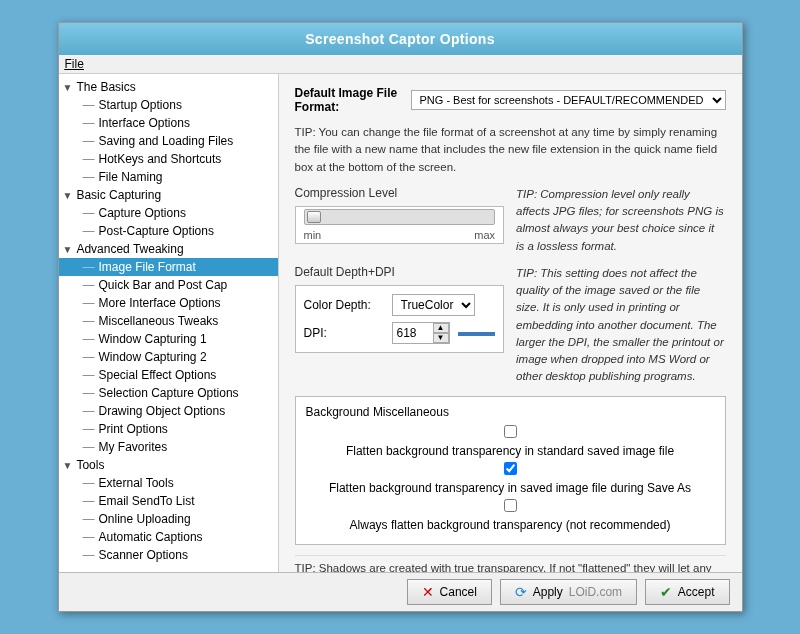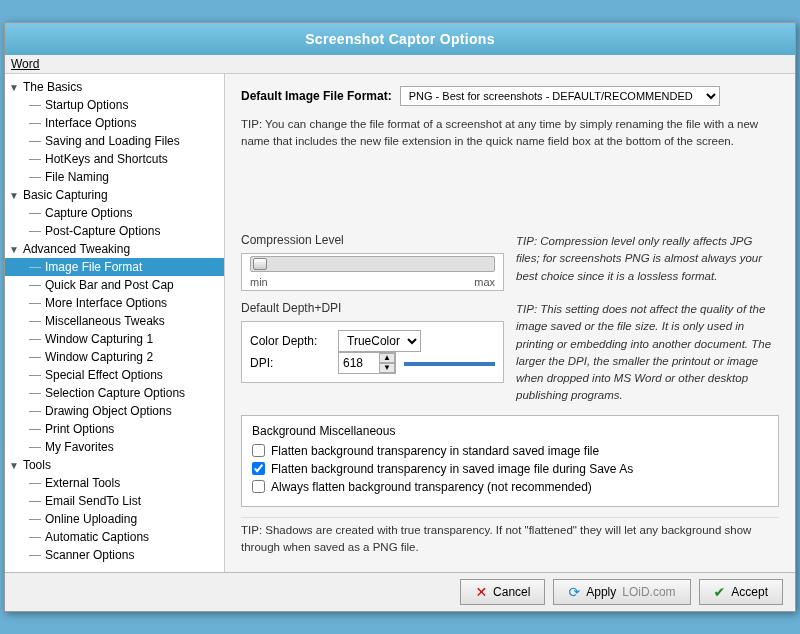--- a/index.html
+++ b/index.html
@@ -10,21 +10,21 @@
       display: flex;
       justify-content: center;
       align-items: center;
       width: 800px;
       height: 634px;
       overflow: hidden;
     }
     .dialog {
       background: #f0f0f0;
       border: 1px solid #999;
-      width: 792px;
+      width: 685px;
       height: 590px;
       display: flex;
       flex-direction: column;
       box-shadow: 2px 2px 8px rgba(0,0,0,0.4);
     }
     .title-bar {
       background: linear-gradient(to bottom, #7ec8e8, #5aabcc);
       color: white;
       text-align: center;
       padding: 8px;
@@ -148,20 +148,21 @@
       justify-content: space-between;
       font-size: 11px;
       color: #555;
     }
     .depth-dpi-box {
       border: 1px solid #bbb;
       background: white;
       padding: 8px;
       display: flex;
       flex-direction: column;
+      gap: 6px;
     }
     .form-row {
       display: flex;
       align-items: center;
       gap: 8px;
     }
     .form-label {
       font-size: 12px;
       min-width: 80px;
     }
@@ -215,20 +216,21 @@
     .bg-trans-title {
       font-size: 12px;
       margin-bottom: 6px;
     }
     .checkbox-row {
       display: flex;
       align-items: center;
       gap: 6px;
       margin-bottom: 4px;
       font-size: 12px;
+      flex-direction: column;
     }
     .checkbox-row input[type=checkbox] {
       width: 13px;
       height: 13px;
       cursor: pointer;
     }
     .tip-bottom {
       background: #f5f5f5;
       font-size: 11.5px;
       color: #333;
@@ -272,21 +274,21 @@
     }
   </style>
 </head>
 <body>
 
 <div class="dialog">
   <div class="title-bar">
     <span>Screenshot Captor Options</span>
   </div>
   <div class="menu-bar">
-    <span><span>Word</span></span>
+    <span><span>File</span></span>
   </div>
   <div class="content">
 
     <div class="tree-panel">
         <div class="tree-item group"><span class="arrow">▼</span>The Basics</div>
         <div class="tree-item child"><span style="margin-right:4px;opacity:0.5">—</span>Startup Options</div>
         <div class="tree-item child"><span style="margin-right:4px;opacity:0.5">—</span>Interface Options</div>
         <div class="tree-item child"><span style="margin-right:4px;opacity:0.5">—</span>Saving and Loading Files</div>
         <div class="tree-item child"><span style="margin-right:4px;opacity:0.5">—</span>HotKeys and Shortcuts</div>
         <div class="tree-item child"><span style="margin-right:4px;opacity:0.5">—</span>File Naming</div>

